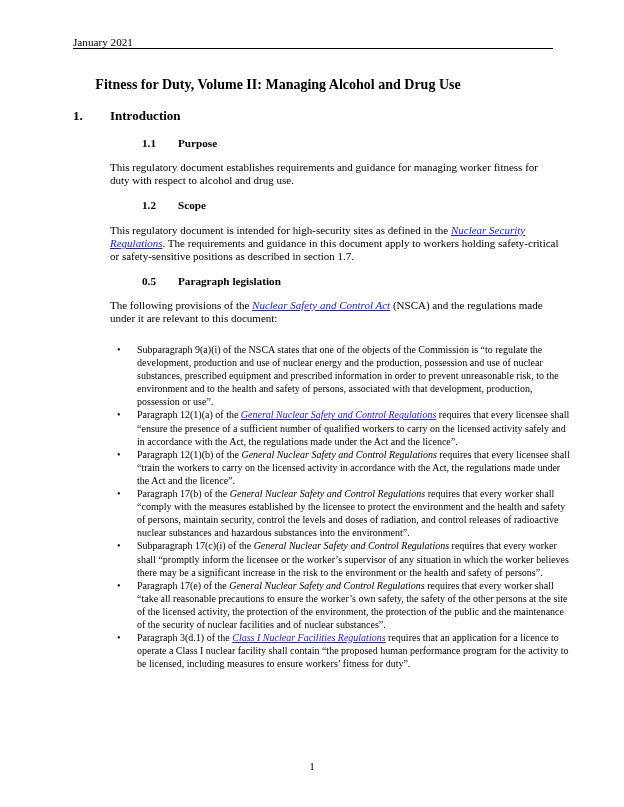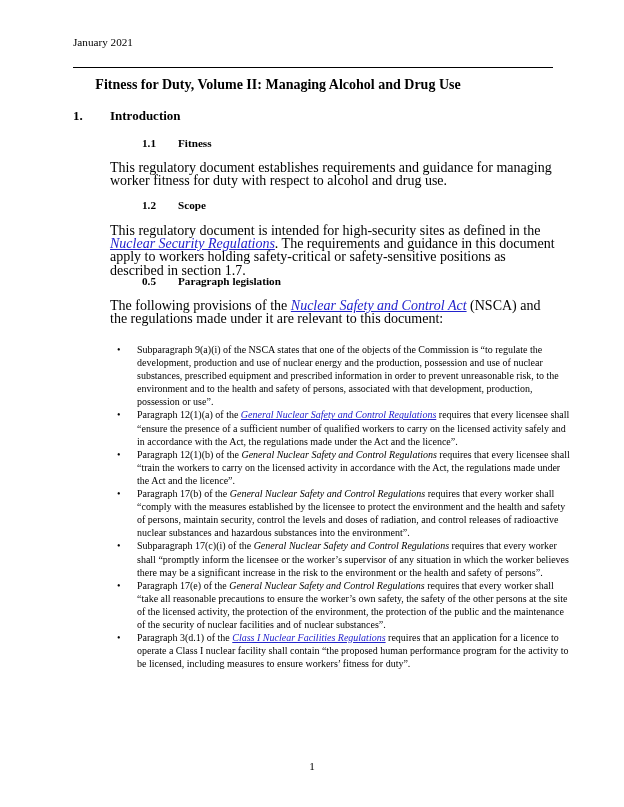--- a/index.html
+++ b/index.html
@@ -4,35 +4,35 @@
 <style>
   html, body { margin: 0; padding: 0; background: #ffffff; }
   body {
     width: 624px; height: 807px; position: relative; overflow: hidden;
     font-family: "Liberation Serif", "DejaVu Serif", serif;
     color: #000;
   }
   .header {
     position: absolute; left: 73px; top: 36px; width: 480px;
     font-size: 11.2px; display: flex; justify-content: space-between;
-    border-bottom: 1px solid #000; padding-bottom: 19px; align-items: flex-end;
+    border-bottom: 1px solid #000; padding-bottom: 0; align-items: flex-end;
   }
   .title {
     position: absolute; left: 0; width: 556px; top: 77px;
     text-align: center; font-weight: bold; font-size: 14px;
   }
   .h1 {
     position: absolute; top: 108px; left: 73px; font-weight: bold; font-size: 13px; font-family: Liberation Serif, serif;
   }
   .h1 .num { display: inline-block; width: 37px; }
   .h2 { position: absolute; left: 110px; font-weight: bold; font-size: 11.2px; }
   .h2 .num { display: inline-block; width: 36px; margin-left: 32px; }
   .para {
     position: absolute; left: 110px; width: 450px;
-    font-size: 14px; line-height: 13.2px;
+    font-size: 11px; line-height: 13.2px;
   }
   a.link { color: #1a0dab; color: #2222cc; font-style: italic; text-decoration: underline; }
   i { font-style: italic; }
   ul.bullets {
     position: absolute; left: 110px; top: 335px; width: 455px;
     margin: 8px; padding: 0; list-style: none;
     font-size: 10px; line-height: 13.1px;
   }
   ul.bullets li { position: relative; padding-left: 19px; margin: 0; }
   ul.bullets li::before {
@@ -50,21 +50,21 @@
   <span>January 2021</span>
 </div>
 
 <div class="title">Fitness for Duty, Volume II: Managing Alcohol and Drug Use</div>
 
 <div class="h1">
   <span class="num">1.</span><span>Introduction</span>
 </div>
 
 <div class="h2" style="top:137px">
-  <span class="num">1.1</span><span>Fitness</span>
+  <span class="num">1.1</span><span>Purpose</span>
 </div>
 <div class="para" style="top:161px">This regulatory document establishes requirements and guidance for managing worker fitness for duty with respect to alcohol and drug use.</div>
 
 <div class="h2" style="top:199px">
   <span class="num">1.2</span><span>Scope</span>
 </div>
 <div class="para" style="top:224px">
   <span>This regulatory document is intended for high-security sites as defined in the </span><a class="link" href="#">Nuclear Security Regulations</a><span>. The requirements and guidance in this document apply to workers holding safety-critical or safety-sensitive positions as described in section 1.7.</span>
 </div>
 

